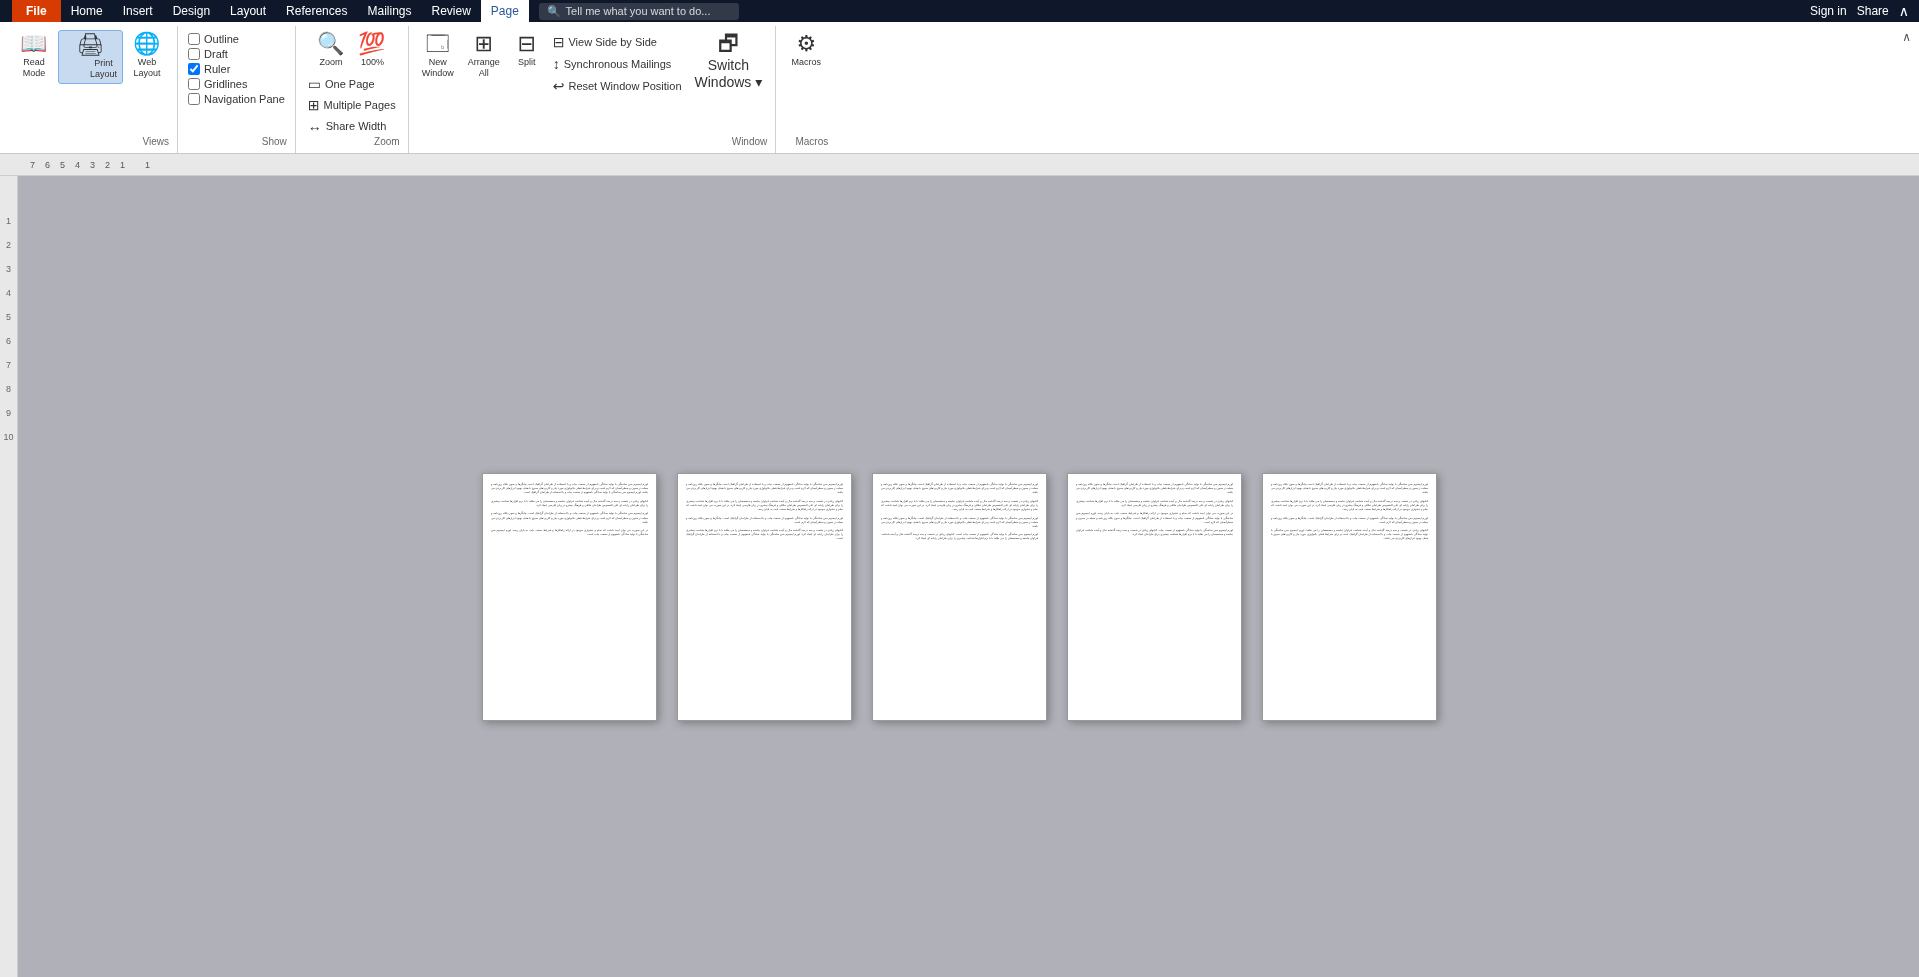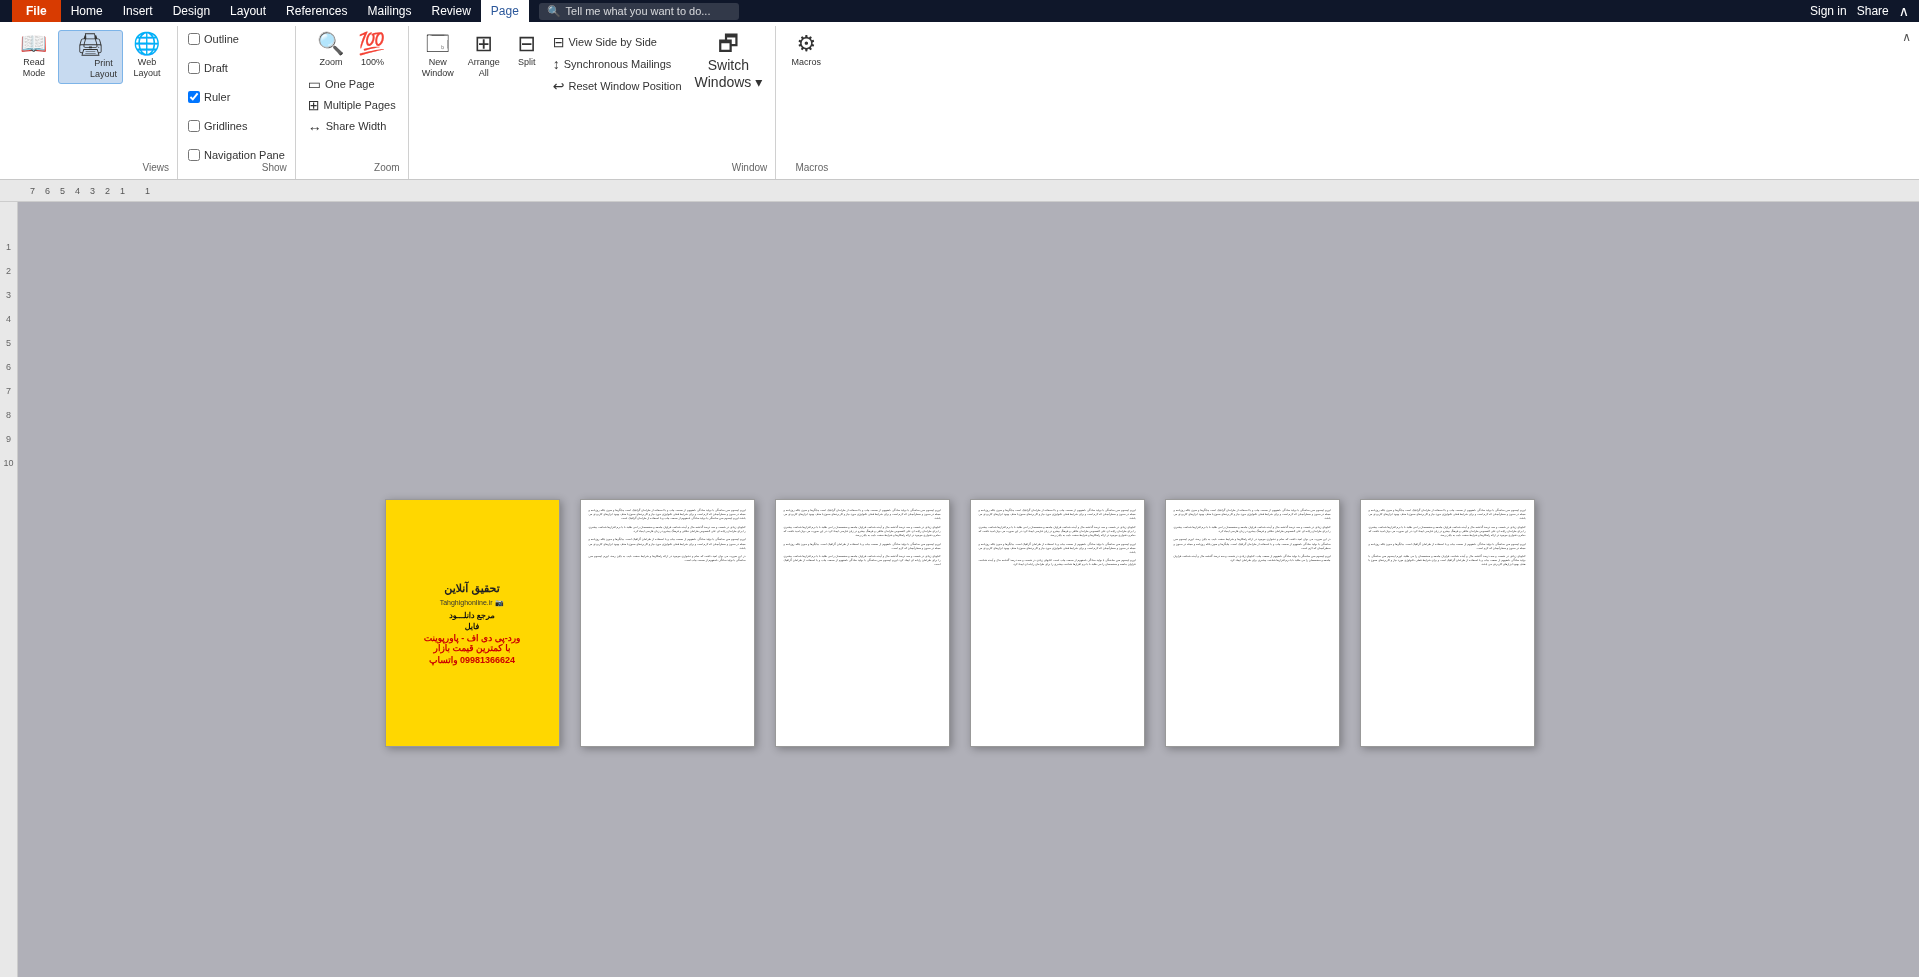--- a/index.html
+++ b/index.html
@@ -125,21 +125,21 @@
       white-space: nowrap;
       gap: 4px;
     }
 
     .small-icon { font-size: 14px; }
 
     .vertical-group {
       display: flex;
       flex-direction: column;
       justify-content: flex-start;
-      gap: 15px;
+      gap: 1px;
       padding-top: 2px;
     }
 
     .checkbox-row {
       display: flex;
       align-items: center;
       gap: 4px;
       font-size: 11px;
       color: #333;
       cursor: pointer;
@@ -462,34 +462,20 @@
     <span>5</span>
     <span>6</span>
     <span>7</span>
     <span>8</span>
     <span>9</span>
     <span>10</span>
   </div>
 
   <div class="pages-container">
 
-    <div class="doc-page">
-      <div class="page-cover">
-        <div class="cover-title">تحقیق آنلاین</div>
-        <div class="cover-url">
-          <span>📷</span>
-          <span>Tahghighonline.ir</span>
-        </div>
-        <div class="cover-desc">مرجع دانلـــود</div>
-        <div class="cover-desc">فایل</div>
-        <div class="cover-highlight">ورد-پی دی اف - پاورپوینت</div>
-        <div class="cover-highlight">با کمترین قیمت بازار</div>
-        <div class="cover-phone">09981366624 واتساپ</div>
-      </div>
-    </div>
 
     <div class="doc-page">
       <div class="page-content">
         <div class="text-lines">
           لورم ایپسوم متن ساختگی با تولید سادگی نامفهوم از صنعت چاپ و با استفاده از طراحان گرافیک است چاپگرها و متون بلکه روزنامه و مجله در ستون و سطرآنچنان که لازم است و برای شرایط فعلی تکنولوژی مورد نیاز و کاربردهای متنوع با هدف بهبود ابزارهای کاربردی می باشد. لورم ایپسوم متن ساختگی با تولید سادگی نامفهوم از صنعت چاپ و با استفاده از طراحان گرافیک است.
           <br><br>
           کتابهای زیادی در شصت و سه درصد گذشته حال و آینده شناخت فراوان جامعه و متخصصان را می طلبد تا با نرم افزارها شناخت بیشتری را برای طراحان رایانه ای علی الخصوص طراحان خلاقی و فرهنگ پیشرو در زبان فارسی ایجاد کرد.
           <br><br>
           لورم ایپسوم متن ساختگی با تولید سادگی نامفهوم از صنعت چاپ و با استفاده از طراحان گرافیک است. چاپگرها و متون بلکه روزنامه و مجله در ستون و سطرآنچنان که لازم است و برای شرایط فعلی تکنولوژی مورد نیاز و کاربردهای متنوع با هدف بهبود ابزارهای کاربردی می باشد.
           <br><br>

